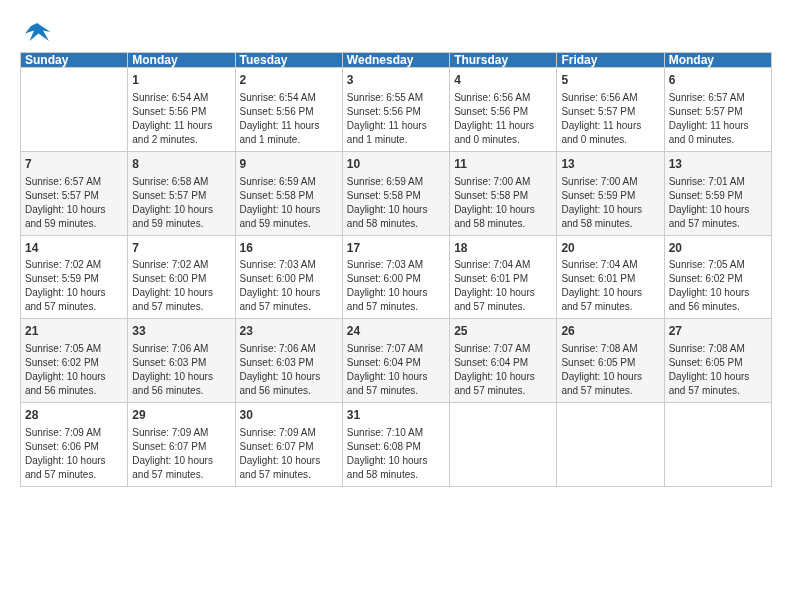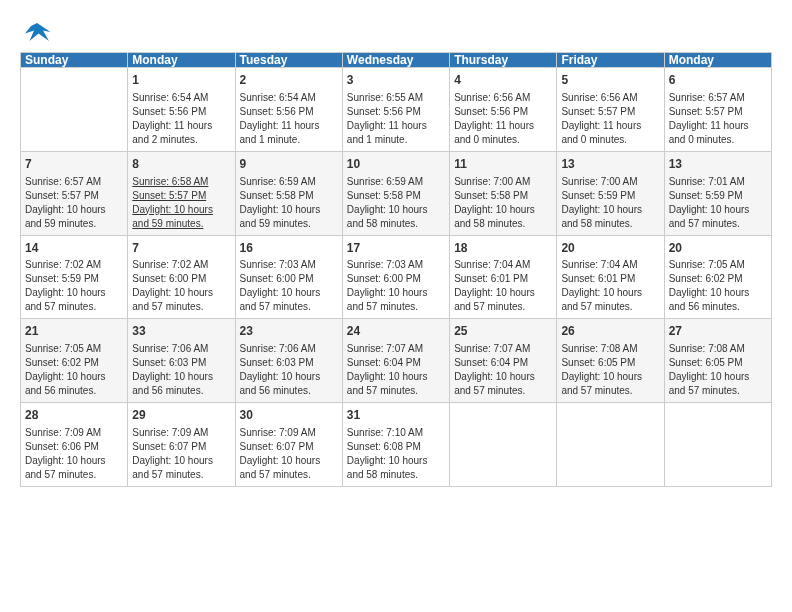--- a/index.html
+++ b/index.html
@@ -157,21 +157,21 @@
       <tr>
         <td>
           <span class="day-number">7</span>
           <div class="day-info" style="white-space: pre-line;">Sunrise: 6:57 AM
 Sunset: 5:57 PM
 Daylight: 10 hours
 and 59 minutes.</div>
         </td>
         <td>
           <span class="day-number">8</span>
-          <div class="day-info" style="white-space: pre-line; text-decoration: underline;">Sunrise: 6:58 AM
+          <div class="day-info" style="white-space: pre-line;">Sunrise: 6:58 AM
 Sunset: 5:57 PM
 Daylight: 10 hours
 and 59 minutes.</div>
         </td>
         <td>
           <span class="day-number">9</span>
           <div class="day-info" style="white-space: pre-line;">Sunrise: 6:59 AM
 Sunset: 5:58 PM
 Daylight: 10 hours
 and 59 minutes.</div>

